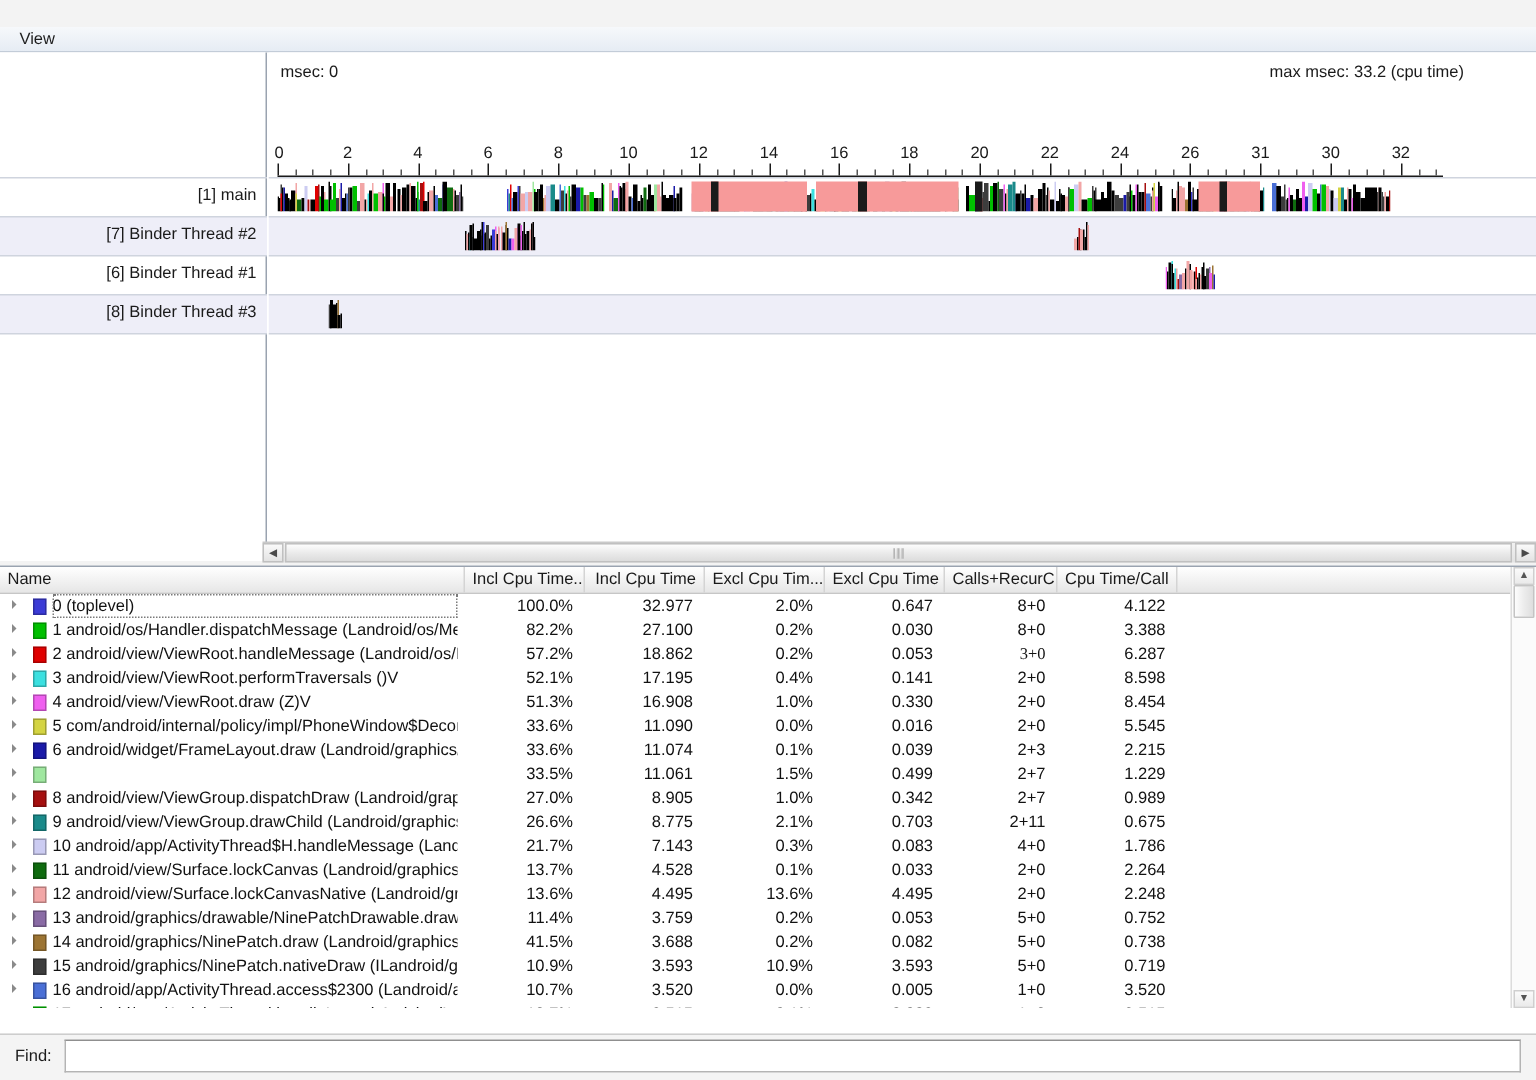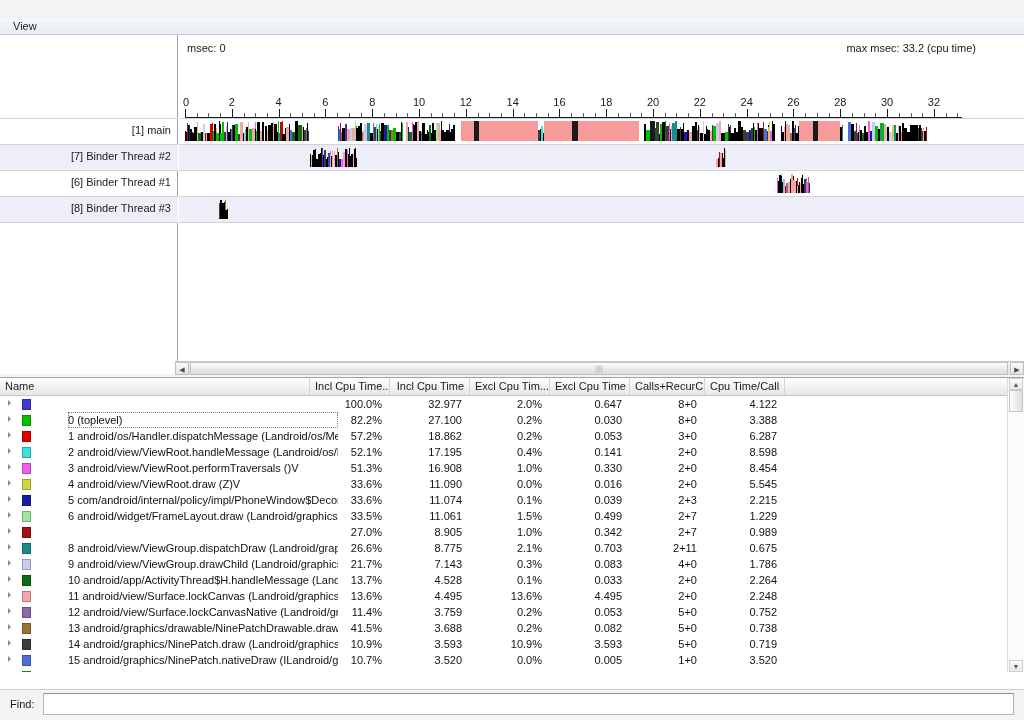--- a/index.html
+++ b/index.html
@@ -231,23 +231,23 @@
     border-top: 3px solid transparent;
     border-bottom: 3px solid transparent;
     cursor: pointer;
   }
   .trow .swatch {
     position: absolute; left: 22px; top: 3px;
     width: 9px; height: 11px;
     border: 1px solid rgba(0,0,0,.25);
   }
   .trow .nm {
-    position: absolute; left: 35px; top: 16px; height: 16px; line-height: 16px;
+    position: absolute; left: 35px; top: 0; height: 16px; line-height: 16px;
     font-size: 11px; color: #111;
-    width: 270px; overflow: hidden; white-space: nowrap; margin-left: 33px;
+    width: 270px; overflow: hidden; white-space: nowrap;
   }
   .trow.selected .nm {
     outline: 1px dotted #7a7a7a;
     outline-offset: -1px;
   }
   .cell {
     position: absolute; top: 0; height: 16px; line-height: 16px;
     font-size: 11px; color: #111; text-align: right;
     overflow: hidden; white-space: nowrap;
   }
@@ -406,21 +406,21 @@
           <div class="tlab" style="left: 187.229px;">8</div>
           <div class="tlab" style="left: 234.036px;">10</div>
           <div class="tlab" style="left: 280.843px;">12</div>
           <div class="tlab" style="left: 327.651px;">14</div>
           <div class="tlab" style="left: 374.458px;">16</div>
           <div class="tlab" style="left: 421.265px;">18</div>
           <div class="tlab" style="left: 468.072px;">20</div>
           <div class="tlab" style="left: 514.88px;">22</div>
           <div class="tlab" style="left: 561.687px;">24</div>
           <div class="tlab" style="left: 608.494px;">26</div>
-          <div class="tlab" style="left: 655.301px;">28</div>
+          <div class="tlab" style="left: 655.301px;">31</div>
           <div class="tlab" style="left: 702.108px;">30</div>
           <div class="tlab" style="left: 748.916px;">32</div>
         </div>
     <div class="trow-band" style="top: 83px; height: 26px;"></div>
         <div class="trow-sep" style="top: 83px;"></div>
         <div class="trace" style="left: 6px; top: 86px; width: 124.039px; height: 20px;">
           <div class="seg" style="left: 0px; width: 0.875714px; background: rgb(0, 0, 0); top: 9.92893px; bottom: 0px;"></div>
           <div class="seg" style="left: 0.875714px; width: 0.827054px; background: rgb(0, 0, 0); top: 11.0531px; bottom: 0px;"></div>
           <div class="seg" style="left: 1.70277px; width: 0.6px; background: rgb(61, 61, 61); top: 1.9091px; bottom: 0px;"></div>
           <div class="seg" style="left: 2.30277px; width: 0.6px; background: rgb(224, 0, 0); top: 8.1982px; bottom: 0px;"></div>
@@ -1016,21 +1016,21 @@
           <div class="cell" style="left: 705px; width: 72px;">3.388</div>
         </div>
         <div class="trow">
           <div class="twisty"></div>
           <div class="swatch" style="background: rgb(224, 0, 0);"></div>
           <div class="nm">2 android/view/ViewRoot.handleMessage (Landroid/os/N</div>
           <div class="cell" style="left: 310px; width: 72px;">57.2%</div>
           <div class="cell" style="left: 390px; width: 72px;">18.862</div>
           <div class="cell" style="left: 470px; width: 72px;">0.2%</div>
           <div class="cell" style="left: 550px; width: 72px;">0.053</div>
-          <div class="cell" style="left: 630px; width: 67px;">3+0</div>
+          <div class="cell" style="left: 630px; width: 67px; font-family: Liberation Serif, serif;">3+0</div>
           <div class="cell" style="left: 705px; width: 72px;">6.287</div>
         </div>
         <div class="trow">
           <div class="twisty"></div>
           <div class="swatch" style="background: rgb(59, 224, 224);"></div>
           <div class="nm">3 android/view/ViewRoot.performTraversals ()V</div>
           <div class="cell" style="left: 310px; width: 72px;">52.1%</div>
           <div class="cell" style="left: 390px; width: 72px;">17.195</div>
           <div class="cell" style="left: 470px; width: 72px;">0.4%</div>
           <div class="cell" style="left: 550px; width: 72px;">0.141</div>

